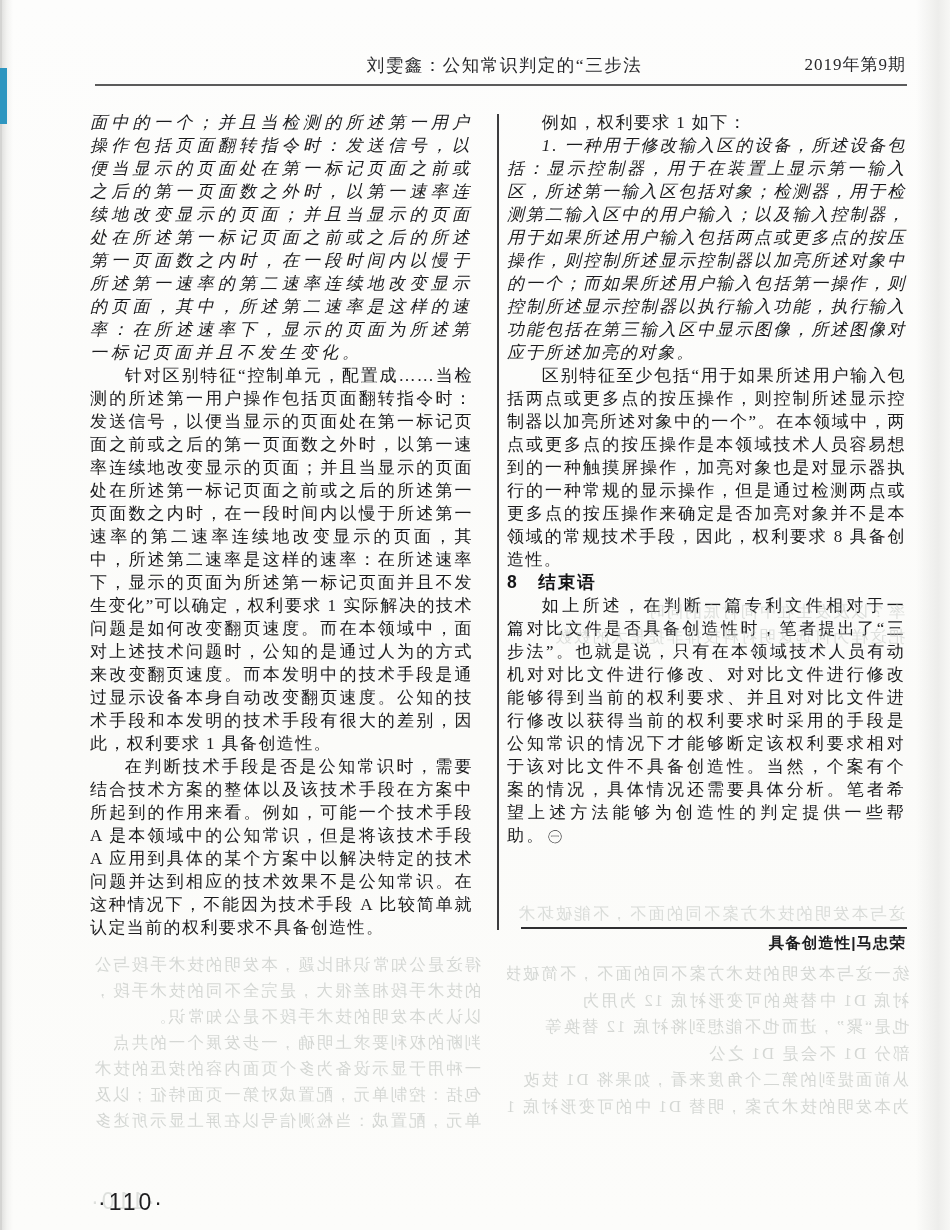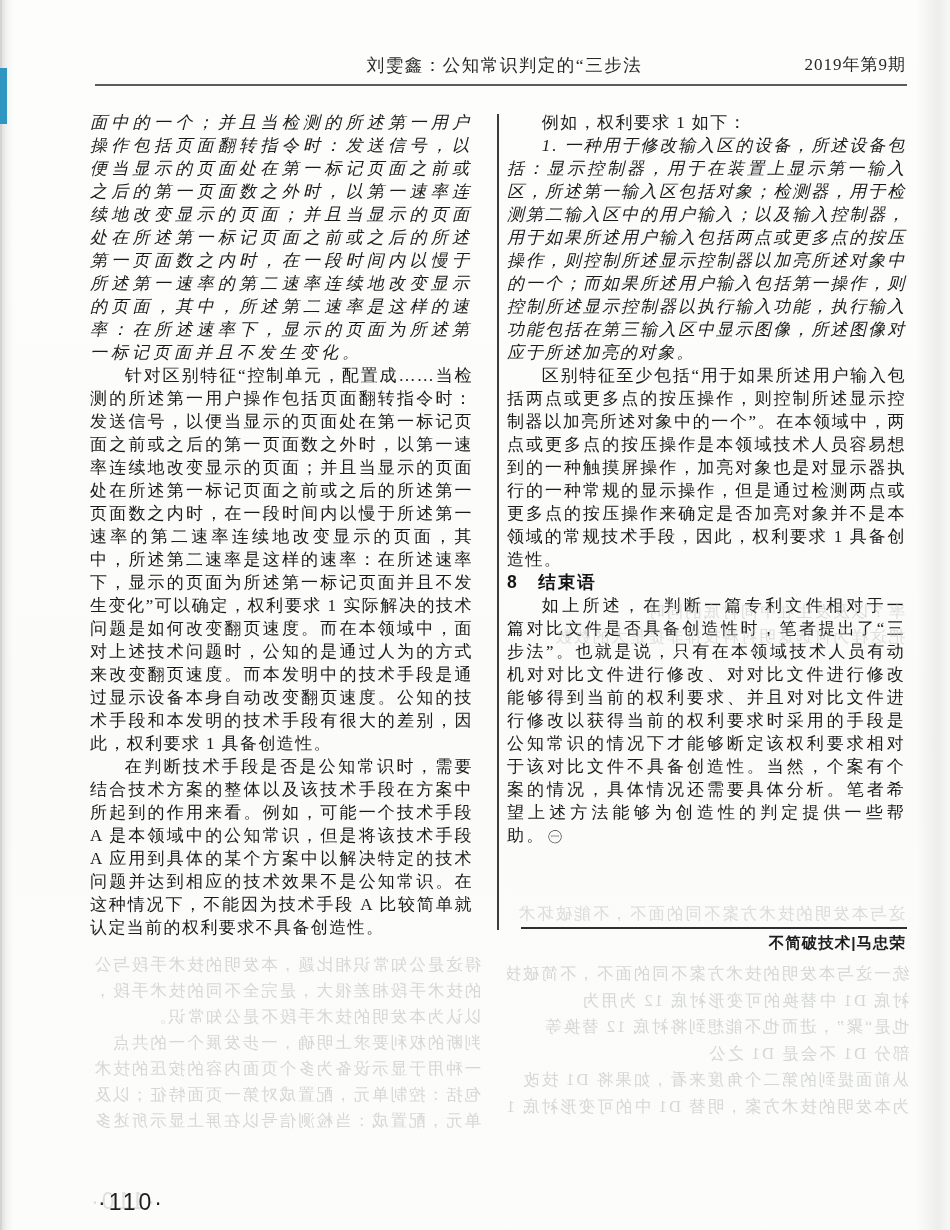--- a/index.html
+++ b/index.html
@@ -74,27 +74,27 @@
 
   <div class="column col-left">
     <p class="kai">面中的一个；并且当检测的所述第一用户操作包括页面翻转指令时：发送信号，以便当显示的页面处在第一标记页面之前或之后的第一页面数之外时，以第一速率连续地改变显示的页面；并且当显示的页面处在所述第一标记页面之前或之后的所述第一页面数之内时，在一段时间内以慢于所述第一速率的第二速率连续地改变显示的页面，其中，所述第二速率是这样的速率：在所述速率下，显示的页面为所述第一标记页面并且不发生变化。</p>
     <p class="song indent">针对区别特征“控制单元，配置成……当检测的所述第一用户操作包括页面翻转指令时：发送信号，以便当显示的页面处在第一标记页面之前或之后的第一页面数之外时，以第一速率连续地改变显示的页面；并且当显示的页面处在所述第一标记页面之前或之后的所述第一页面数之内时，在一段时间内以慢于所述第一速率的第二速率连续地改变显示的页面，其中，所述第二速率是这样的速率：在所述速率下，显示的页面为所述第一标记页面并且不发生变化”可以确定，权利要求 1 实际解决的技术问题是如何改变翻页速度。而在本领域中，面对上述技术问题时，公知的是通过人为的方式来改变翻页速度。而本发明中的技术手段是通过显示设备本身自动改变翻页速度。公知的技术手段和本发明的技术手段有很大的差别，因此，权利要求 1 具备创造性。</p>
     <p class="song indent">在判断技术手段是否是公知常识时，需要结合技术方案的整体以及该技术手段在方案中所起到的作用来看。例如，可能一个技术手段 A 是本领域中的公知常识，但是将该技术手段 A 应用到具体的某个方案中以解决特定的技术问题并达到相应的技术效果不是公知常识。在这种情况下，不能因为技术手段 A 比较简单就认定当前的权利要求不具备创造性。</p>
   </div>
 
   <div class="column col-right">
     <p class="song indent">例如，权利要求 1 如下：</p>
     <p class="kai-claim indent">1. 一种用于修改输入区的设备，所述设备包括：显示控制器，用于在装置上显示第一输入区，所述第一输入区包括对象；检测器，用于检测第二输入区中的用户输入；以及输入控制器，用于如果所述用户输入包括两点或更多点的按压操作，则控制所述显示控制器以加亮所述对象中的一个；而如果所述用户输入包括第一操作，则控制所述显示控制器以执行输入功能，执行输入功能包括在第三输入区中显示图像，所述图像对应于所述加亮的对象。</p>
-    <p class="song indent">区别特征至少包括“用于如果所述用户输入包括两点或更多点的按压操作，则控制所述显示控制器以加亮所述对象中的一个”。在本领域中，两点或更多点的按压操作是本领域技术人员容易想到的一种触摸屏操作，加亮对象也是对显示器执行的一种常规的显示操作，但是通过检测两点或更多点的按压操作来确定是否加亮对象并不是本领域的常规技术手段，因此，权利要求 1 具备创造性。</p>
+    <p class="song indent">区别特征至少包括“用于如果所述用户输入包括两点或更多点的按压操作，则控制所述显示控制器以加亮所述对象中的一个”。在本领域中，两点或更多点的按压操作是本领域技术人员容易想到的一种触摸屏操作，加亮对象也是对显示器执行的一种常规的显示操作，但是通过检测两点或更多点的按压操作来确定是否加亮对象并不是本领域的常规技术手段，因此，权利要求 8 具备创造性。</p>
     <p class="section-heading">8　结束语</p>
     <p class="song-wide indent"><span>如上所述，在判断一篇专利文件相对于一篇对比文件是否具备创造性时，笔者提出了“三步法”。也就是说，只有在本领域技术人员有动机对对比文件进行修改、对对比文件进行修改能够得到当前的权利要求、并且对对比文件进行修改以获得当前的权利要求时采用的手段是公知常识的情况下才能够断定该权利要求相对于该对比文件不具备创造性。当然，个案有个案的情况，具体情况还需要具体分析。笔者希望上述方法能够为创造性的判定提供一些帮助。</span><span class="endmark">㊀</span></p>
   </div>
 
   <div class="editor-rule"></div>
-  <div class="editor-credit">不简破技术|马忠荣</div>
+  <div class="editor-credit">具备创造性|马忠荣</div>
 
   <div class="ghost ghost-left">
     <div>得这是公知常识相比题，本发明的技术手段与公知</div>
     <div>的技术手段相差很大，是完全不同的技术手段，则可</div>
     <div>以认为本发明的技术手段不是公知常识。</div>
     <div>判断的权利要求上明确，一步发展个一的共点</div>
     <div>一种用于显示设备为多个页面内容的按压的技术</div>
     <div>包括：控制单元，配置成对第一页面特征；以及控制</div>
     <div>单元，配置成：当检测信号以在屏上显示所述多个页</div>
   </div>

